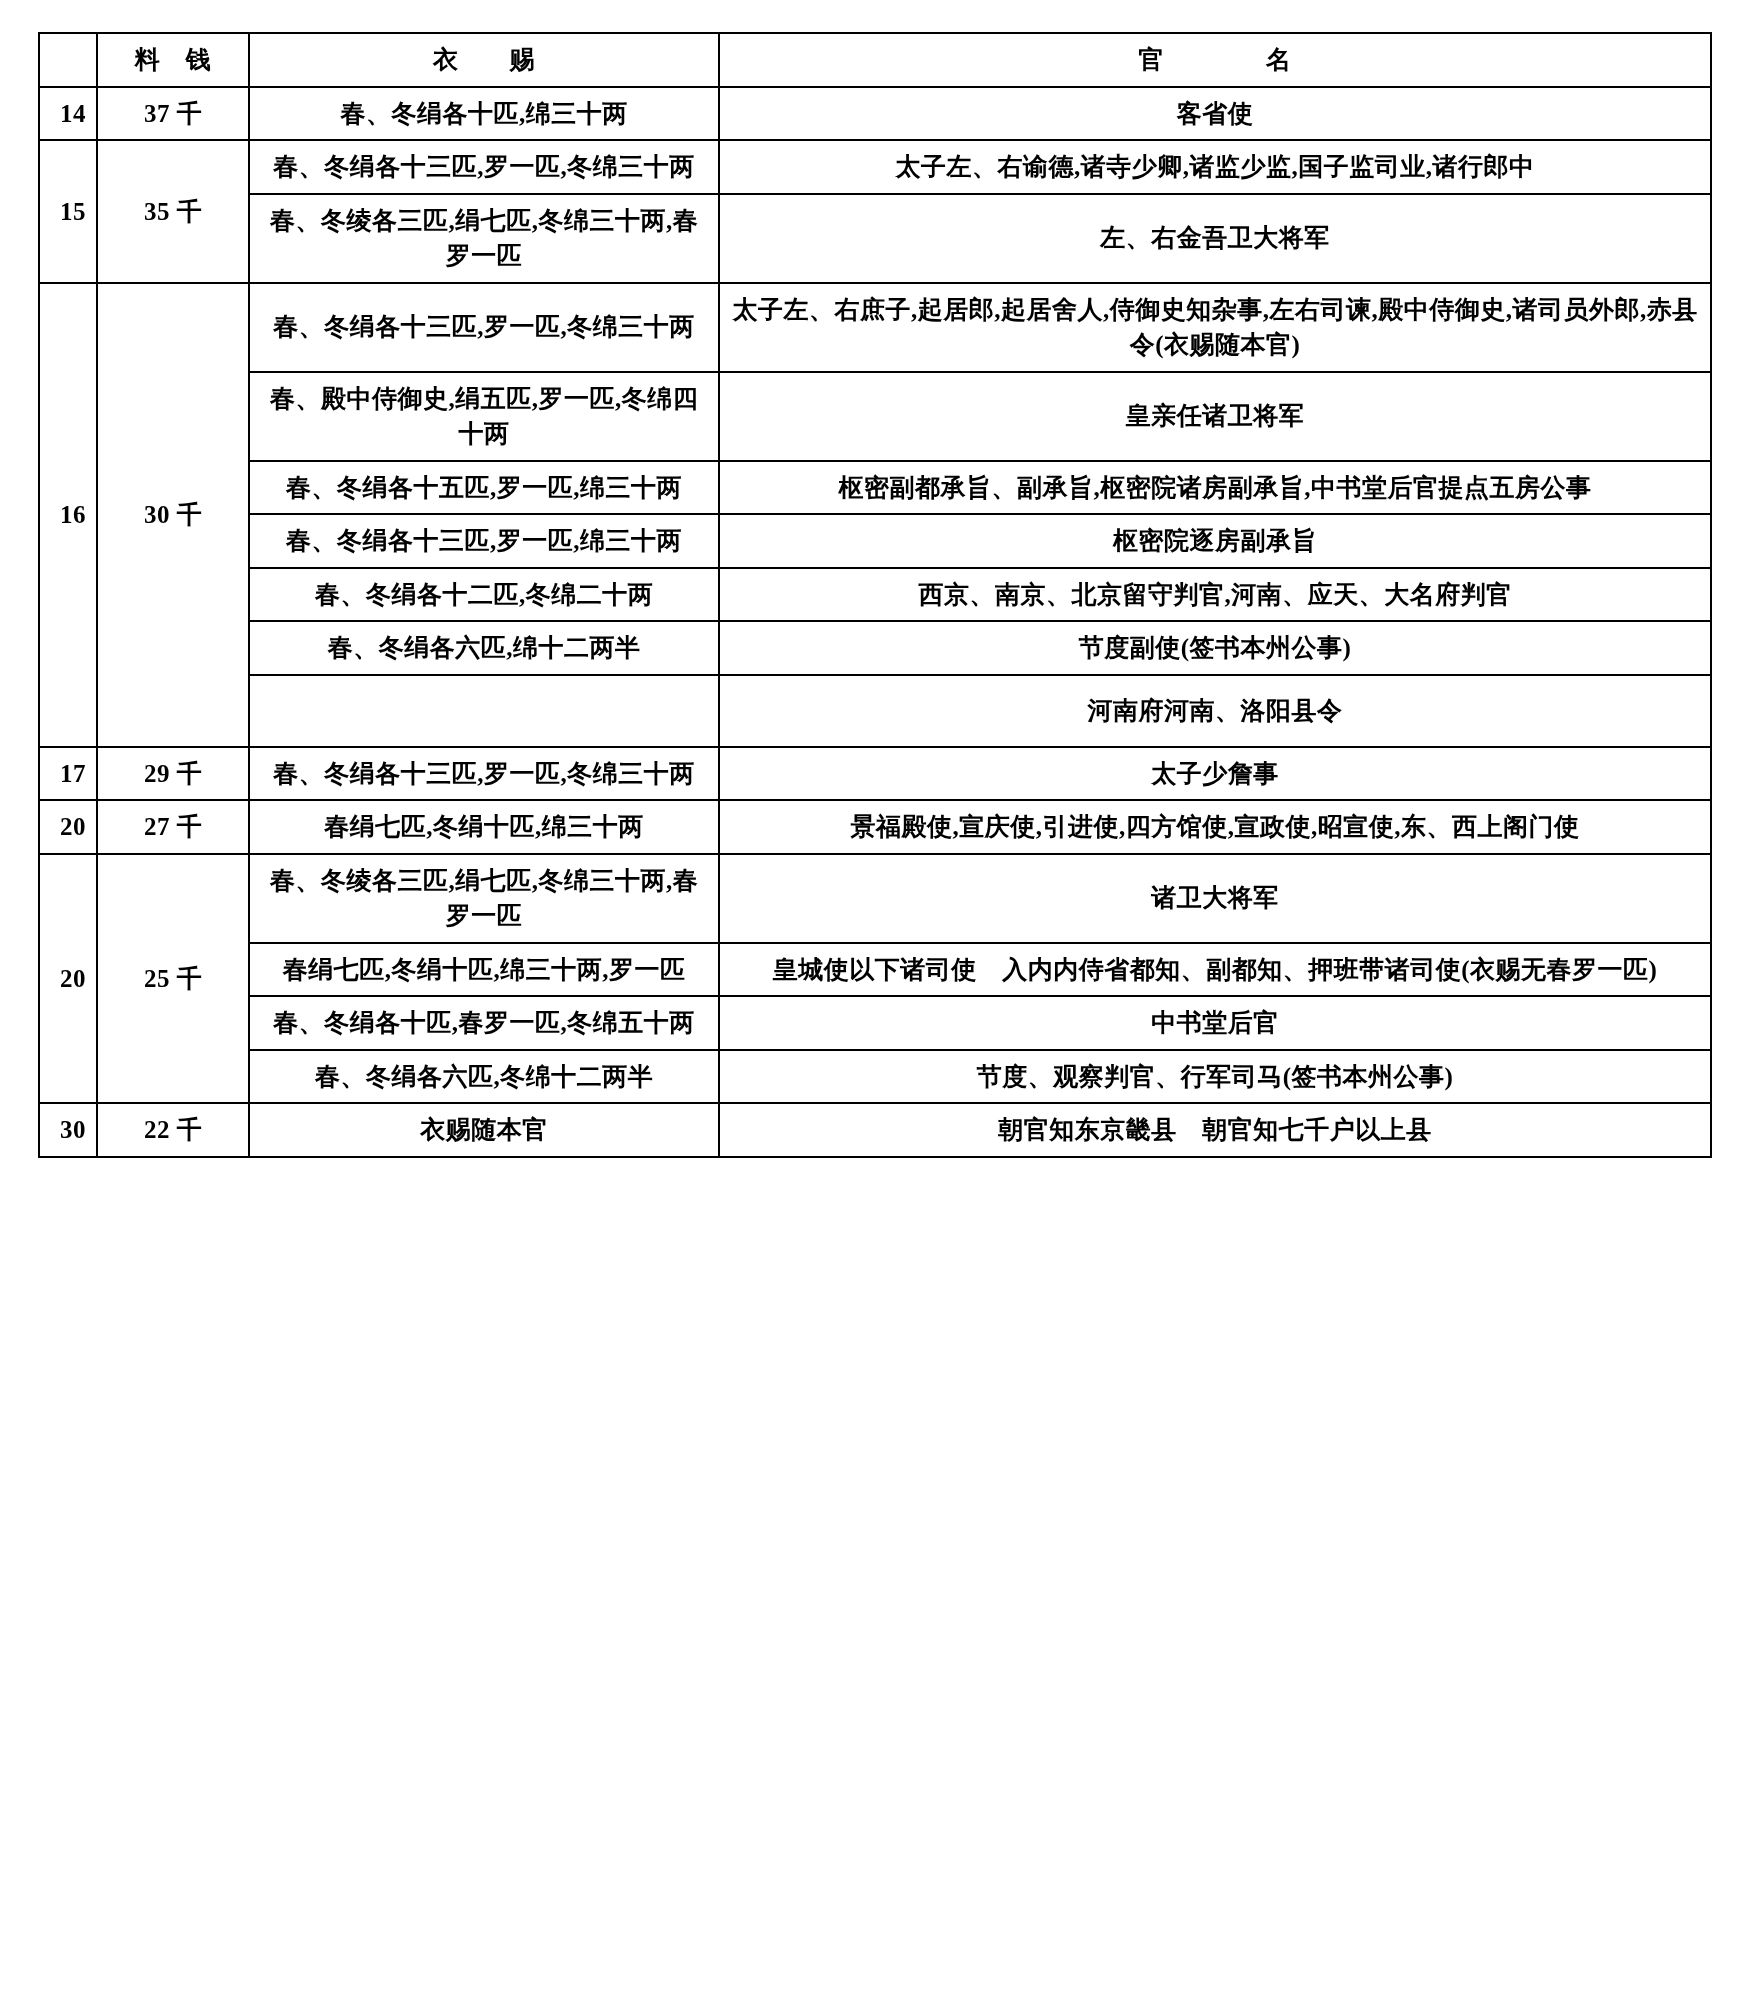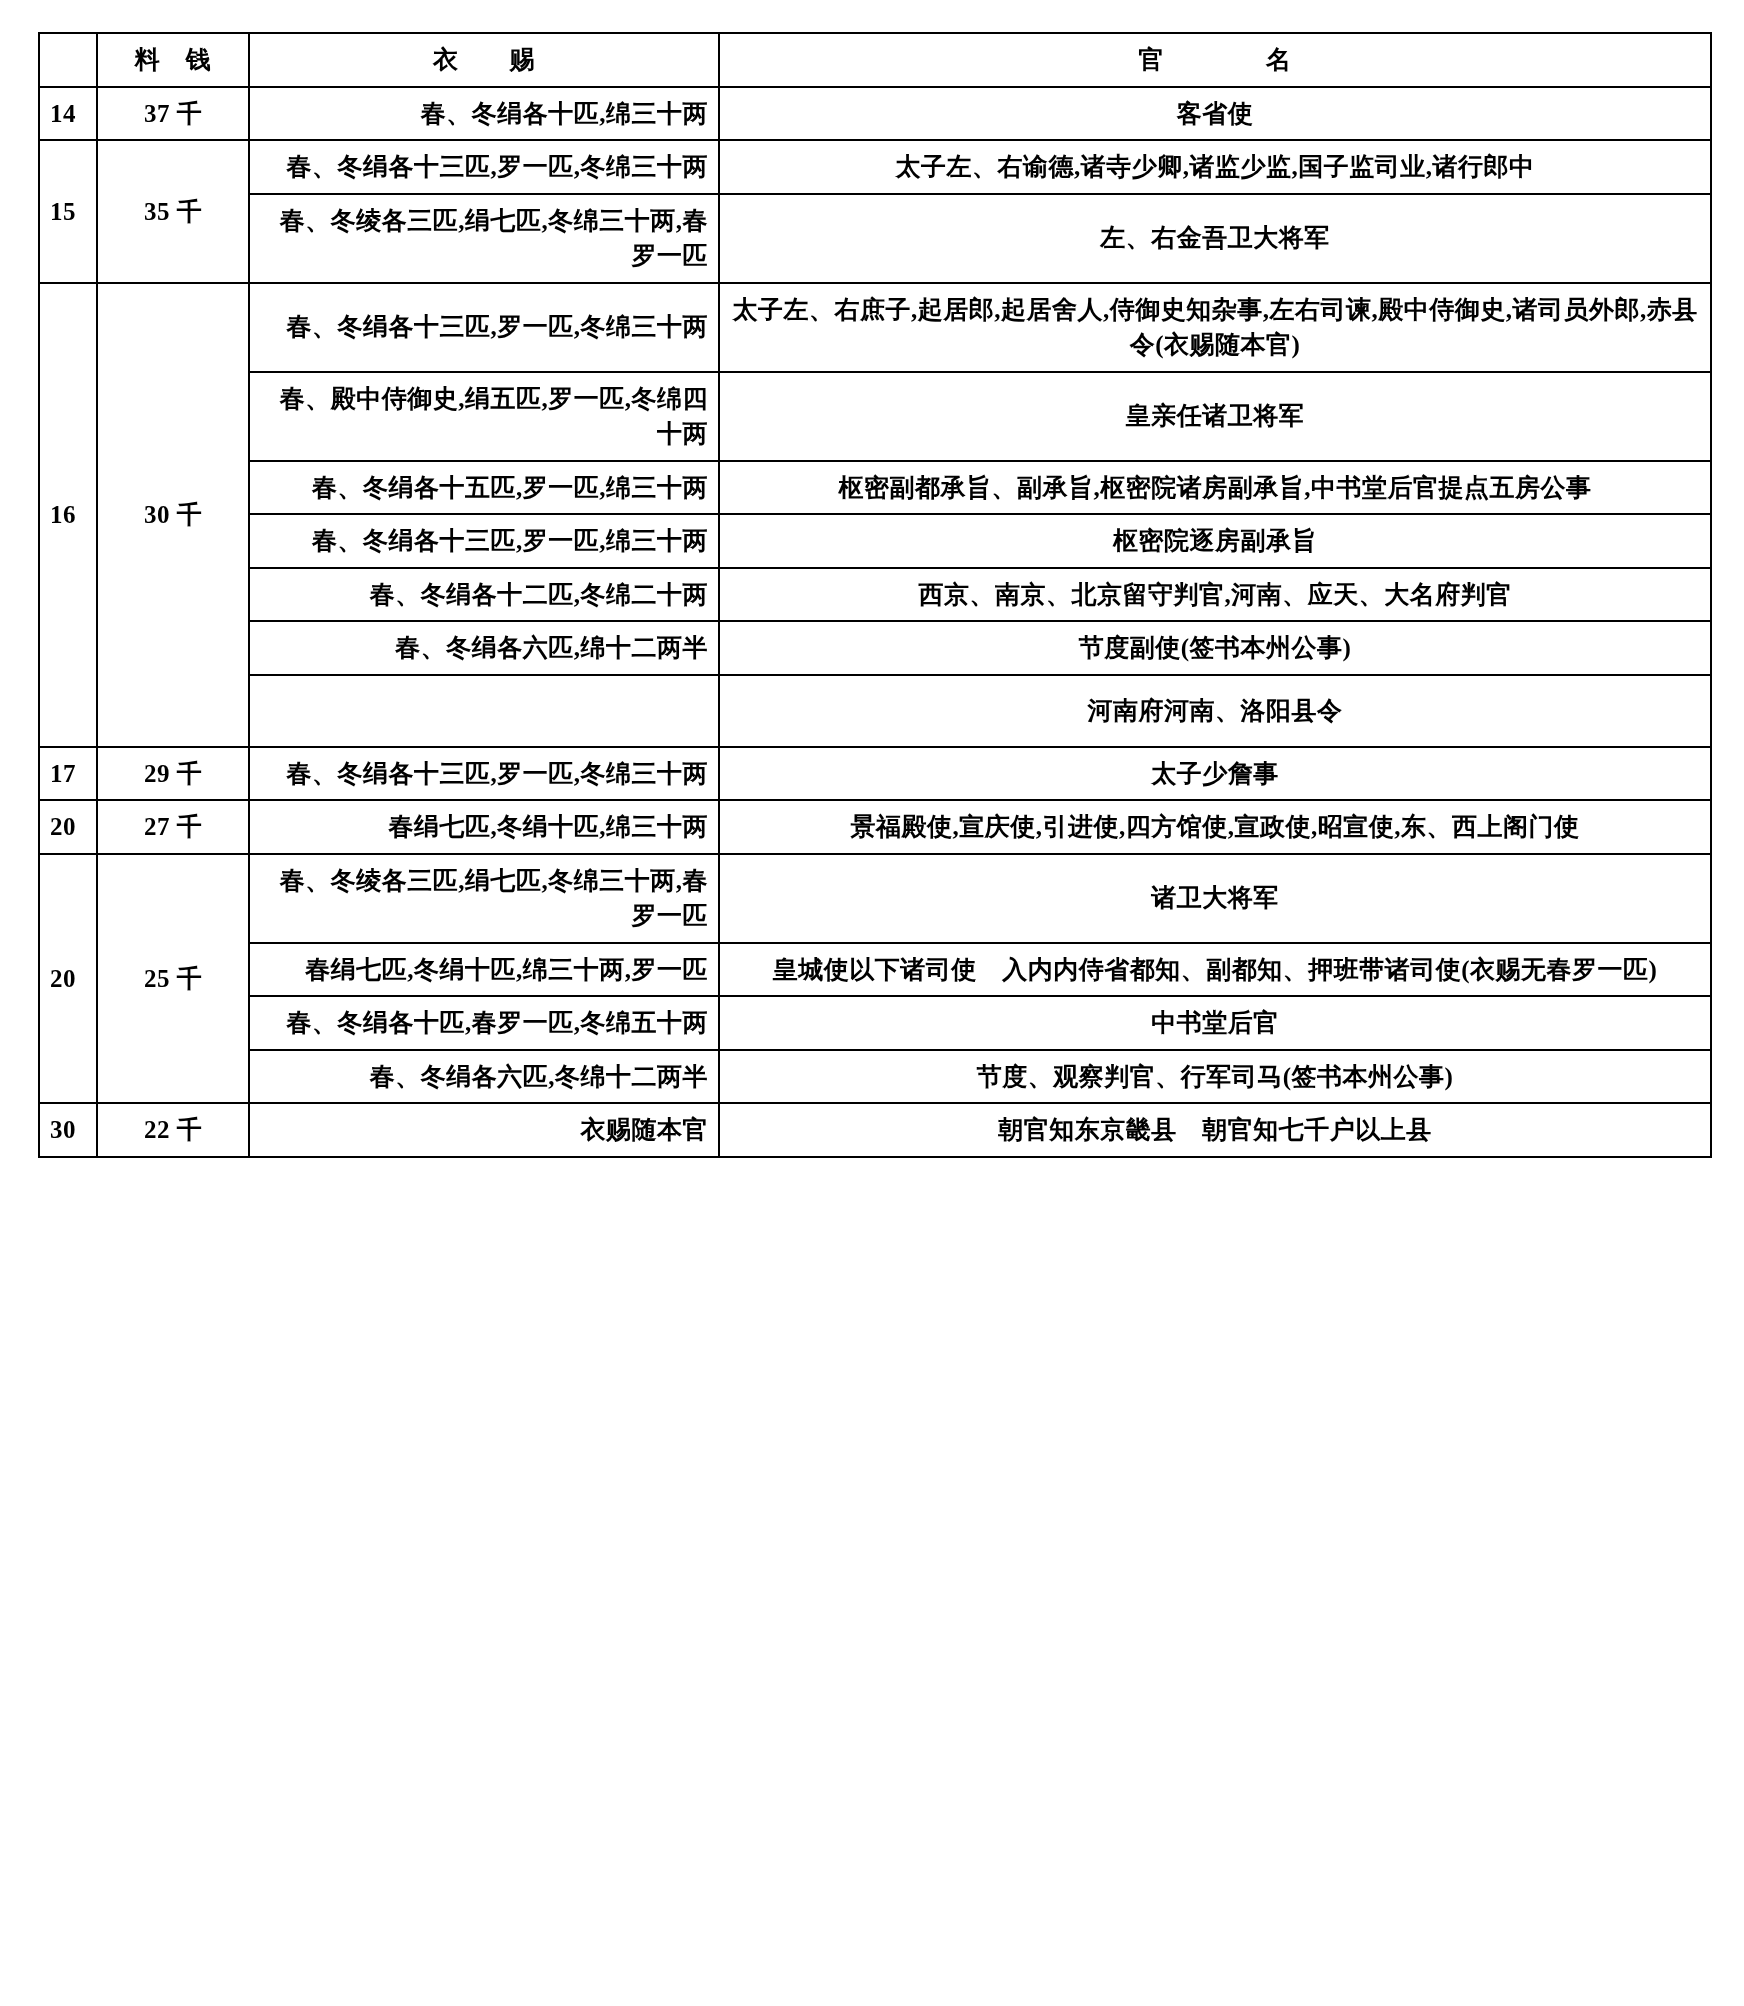--- a/index.html
+++ b/index.html
@@ -42,34 +42,34 @@
   col.c-name  { width: 992px; }
 
   thead td {
     text-align: center;
     font-size: 26px;
     padding: 12px 6px;
     letter-spacing: 10px;
   }
   thead td.head-blank { letter-spacing: 0; }
   .num-cell {
-    text-align: left;
+    text-align: right;
     font-size: 25px;
     font-weight: normal;
     letter-spacing: 0;
   }
   .pay-cell {
     text-align: center;
     font-size: 25px;
     font-weight: normal;
     letter-spacing: 1px;
     border-radius: 9px;
   }
   .cloth-cell {
-    text-align: right;
+    text-align: center;
     font-weight: bold;
   }
   .name-cell {
     text-align: center;
     font-weight: bold;
   }
   .empty-cell { height: 54px; }
   .corner-mark {
     position: absolute;
     top: 0;

